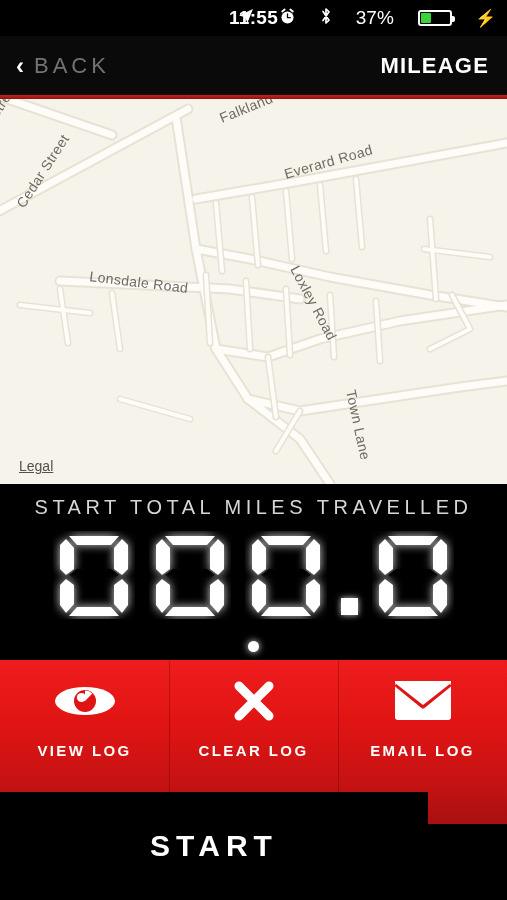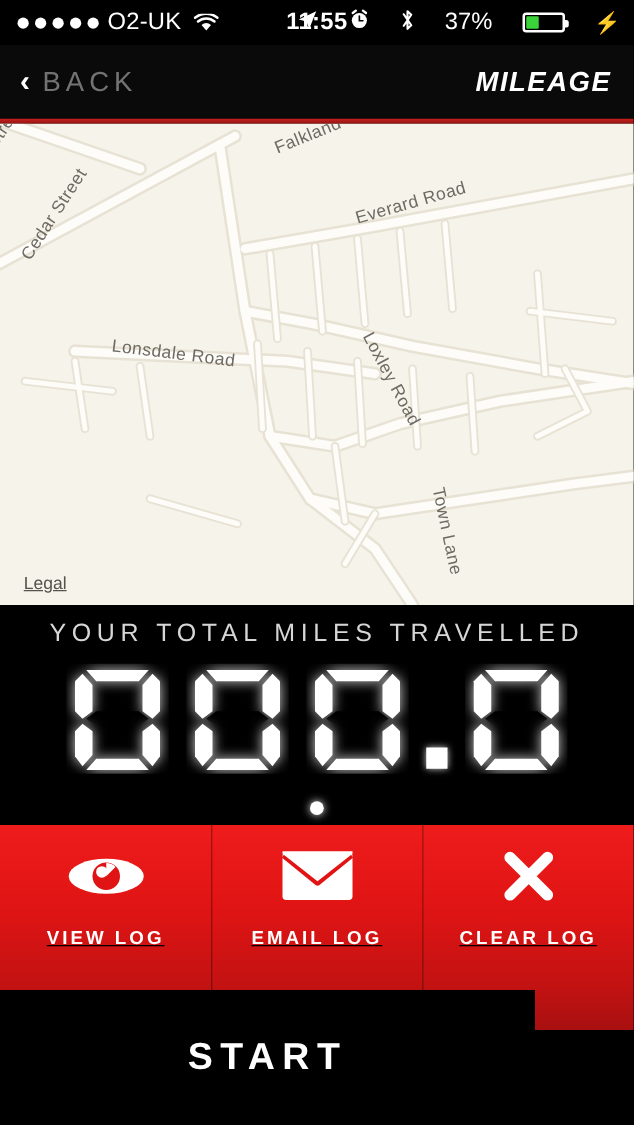--- a/index.html
+++ b/index.html
@@ -50,21 +50,21 @@
   }
   .back-btn {
     display:flex; align-items:center; gap:10px;
     color:#e8e8e8; cursor:pointer; background:none; border:none;
   }
   .chev { font-size:24px; line-height:1; font-weight:700; color:#fff; }
   .back-label {
     font-size:22px; letter-spacing:4px; color:#737373; font-weight:400;
   }
   .nav-title {
-    font-size:22px; font-weight:700; letter-spacing:1.2px; color:#fff;font-style:italic;
+    font-size:22px; font-weight:700; letter-spacing:1.2px; color:#fff;
   }
   .redline {
     position:absolute; top:95px; left:0; width:507px; height:4px;
     background:linear-gradient(180deg,#c9201e,#8f1412);
   }
 
   
   .map {
     position:absolute; top:99px; left:0; width:507px; height:385px;
     background:#f6f3ea; overflow:hidden;
@@ -109,21 +109,20 @@
   }
   .pagedot {
     width:11px; height:11px; border-radius:50%; background:#fff;
     box-shadow:0 0 7px rgba(255,255,255,.9);
   }
 
   
   .actions {
     position:absolute; top:660px; left:0; width:507px; height:164px;
     display:flex;
-    text-decoration:underline;
   }
   .act {
     flex:1 1 0; position:relative; cursor:pointer;
     background:linear-gradient(180deg,#ef1c1c 0%,#e01414 40%,#c31212 78%,#a81010 100%);
     display:flex; flex-direction:column; align-items:center;
   }
   .act + .act { box-shadow:inset 1px 0 0 rgba(0,0,0,.22); }
   .act-icon {
     height:70px; display:flex; align-items:center; justify-content:center;
     margin-top:6px;
@@ -142,37 +141,20 @@
   .start-label {
     color:#fff; font-size:30px; font-weight:700; letter-spacing:6px;
   }
 </style>
 </head>
 <body>
 
 <div class="phone">
 
   <div class="statusbar">
-    <div class="sb-left">
-      <div class="dots">
-        <span class="dot"></span>
-          <span class="dot"></span>
-          <span class="dot"></span>
-        <span class="dot"></span>
-          <span class="dot"></span>
-      </div>
-      <span class="carrier">O2-UK</span>
-      <span class="wifi">
-        <svg viewBox="0 0 20 15" width="20" height="15">
-          <path d="M10 13.4 L6.2 8.9 a6 6 0 0 1 7.6 0 Z" fill="#fff"></path>
-          <path d="M3.4 6.2 a10 10 0 0 1 13.2 0" stroke="#fff" stroke-width="2" fill="none" stroke-linecap="round"></path>
-          <path d="M1 3.2 a14 14 0 0 1 18 0" stroke="#fff" stroke-width="2" fill="none" stroke-linecap="round"></path>
-        </svg>
-      </span>
-    </div>
 
     <div class="sb-center">11:55</div>
 
     <div class="sb-right">
       <span>
         <svg viewBox="0 0 18 18" width="18" height="18">
           <path d="M16 2 L2 8.6 L8.2 10.2 L10.4 16 Z" fill="#fff"></path>
         </svg>
       </span>
       <span>
@@ -275,21 +257,21 @@
         <text class="st-label" transform="translate(286,80) rotate(-16)">Everard Road</text>
         <text class="st-label" transform="translate(89,182) rotate(7)">Lonsdale Road</text>
         <text class="st-label" transform="translate(290,170) rotate(62)">Loxley Road</text>
         <text class="st-label" transform="translate(346,292) rotate(78)">Town Lane</text>
       </g>
     </svg>
     <span class="legal">Legal</span>
   </div>
 
   <div class="odo">
-    <div class="odo-title">YOUR TOTAL MILES TRAVELLED</div>
+    <div class="odo-title">START TOTAL MILES TRAVELLED</div>
 
     <div class="seg-wrap">
 
       <span class="digit">
         <svg viewBox="0 0 82 88">
           <polygon class="seg-on" points="16,5 66,5 58,14 24,14"></polygon>
           <polygon class="seg-on" points="13,8 21,17 21,38 13,44 7,38 7,14"></polygon>
           <polygon class="seg-on" points="69,8 75,14 75,38 69,44 61,38 61,17"></polygon>
           <polygon class="seg-off" points="16,44 24,38 58,38 66,44 58,50 24,50"></polygon>
           <polygon class="seg-on" points="13,48 21,54 21,73 13,82 7,74 7,54"></polygon>
@@ -352,36 +334,36 @@
           <path d="M32 10 a10 10 0 0 1 0 20 a10 10 0 0 1 -7.1 -17.1 Z" fill="#e01414"></path>
           <path d="M32 9.5 a10.5 10.5 0 0 1 7.4 3 L32 20 Z" fill="#fff"></path>
           <circle cx="28.5" cy="16.5" r="4.6" fill="#fff"></circle>
         </svg>
       </span>
       <span class="act-label">VIEW LOG</span>
     </div>
 
     <div class="act">
       <span class="act-icon">
+        <svg viewBox="0 0 44 44" width="44" height="44">
+          <path d="M7 7 L37 37 M37 7 L7 37" stroke="#fff" stroke-width="9" stroke-linecap="round"></path>
+        </svg>
+      </span>
+      <span class="act-label">CLEAR LOG</span>
+    </div>
+
+    <div class="act">
+      <span class="act-icon">
         <svg viewBox="0 0 58 42" width="58" height="42">
           <rect x="1" y="2" width="56" height="38" rx="3" fill="#fff"></rect>
           <path d="M2 4 L29 26 L56 4" fill="none" stroke="#e01414" stroke-width="5" stroke-linejoin="round"></path>
           <path d="M1 3 L29 25 L57 3 L57 1 L1 1 Z" fill="#fff"></path>
         </svg>
       </span>
       <span class="act-label">EMAIL LOG</span>
     </div>
-
-    <div class="act">
-      <span class="act-icon">
-        <svg viewBox="0 0 44 44" width="44" height="44">
-          <path d="M7 7 L37 37 M37 7 L7 37" stroke="#fff" stroke-width="9" stroke-linecap="round"></path>
-        </svg>
-      </span>
-      <span class="act-label">CLEAR LOG</span>
-    </div>
   </div>
 
   <div class="startbar">
     <span class="start-label">START</span>
   </div>
 
 </div>
 
 </body></html>

